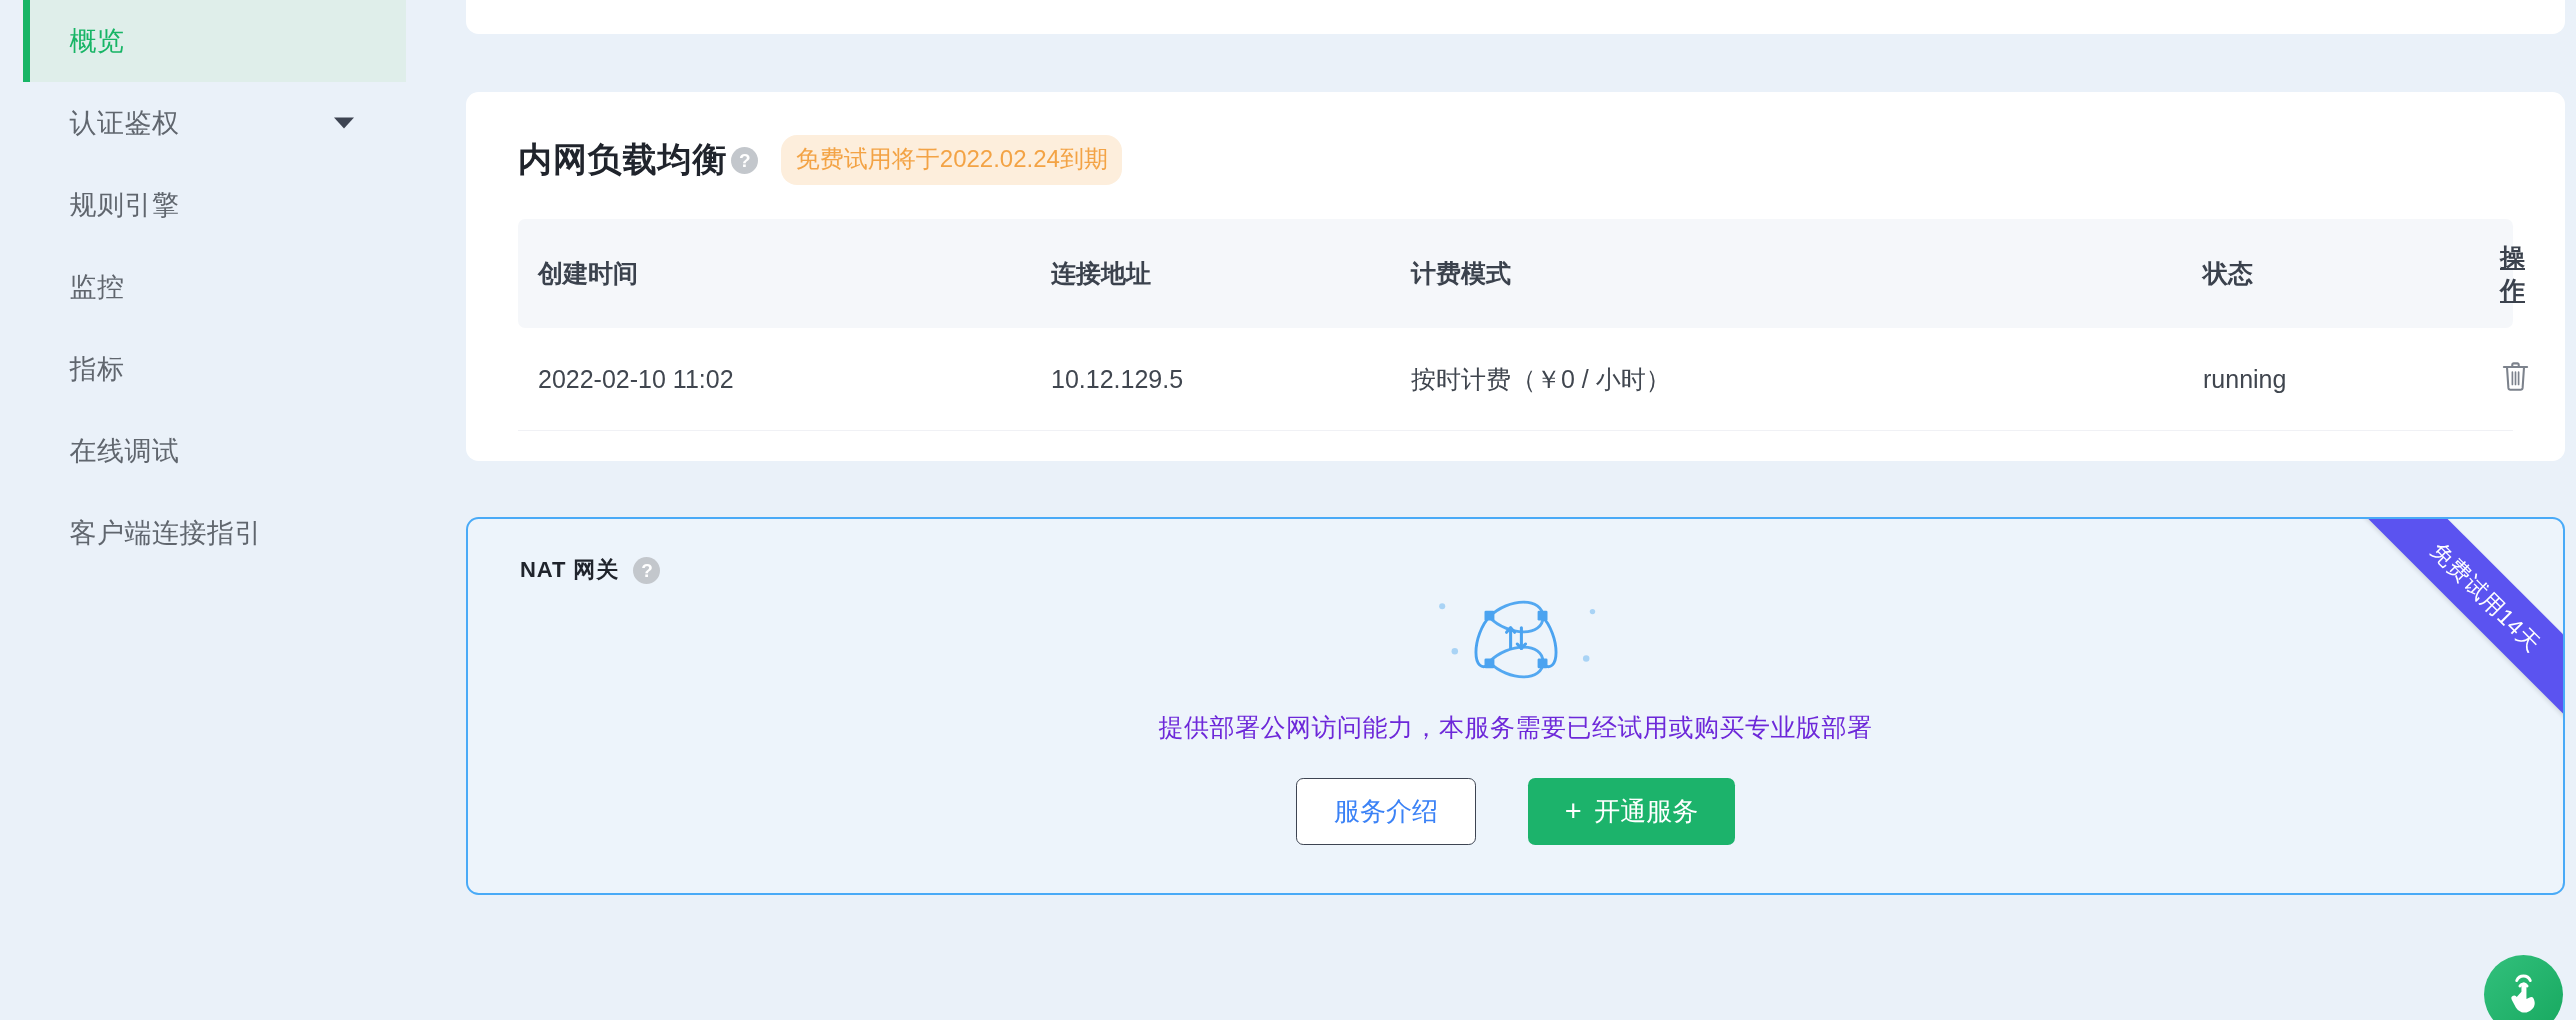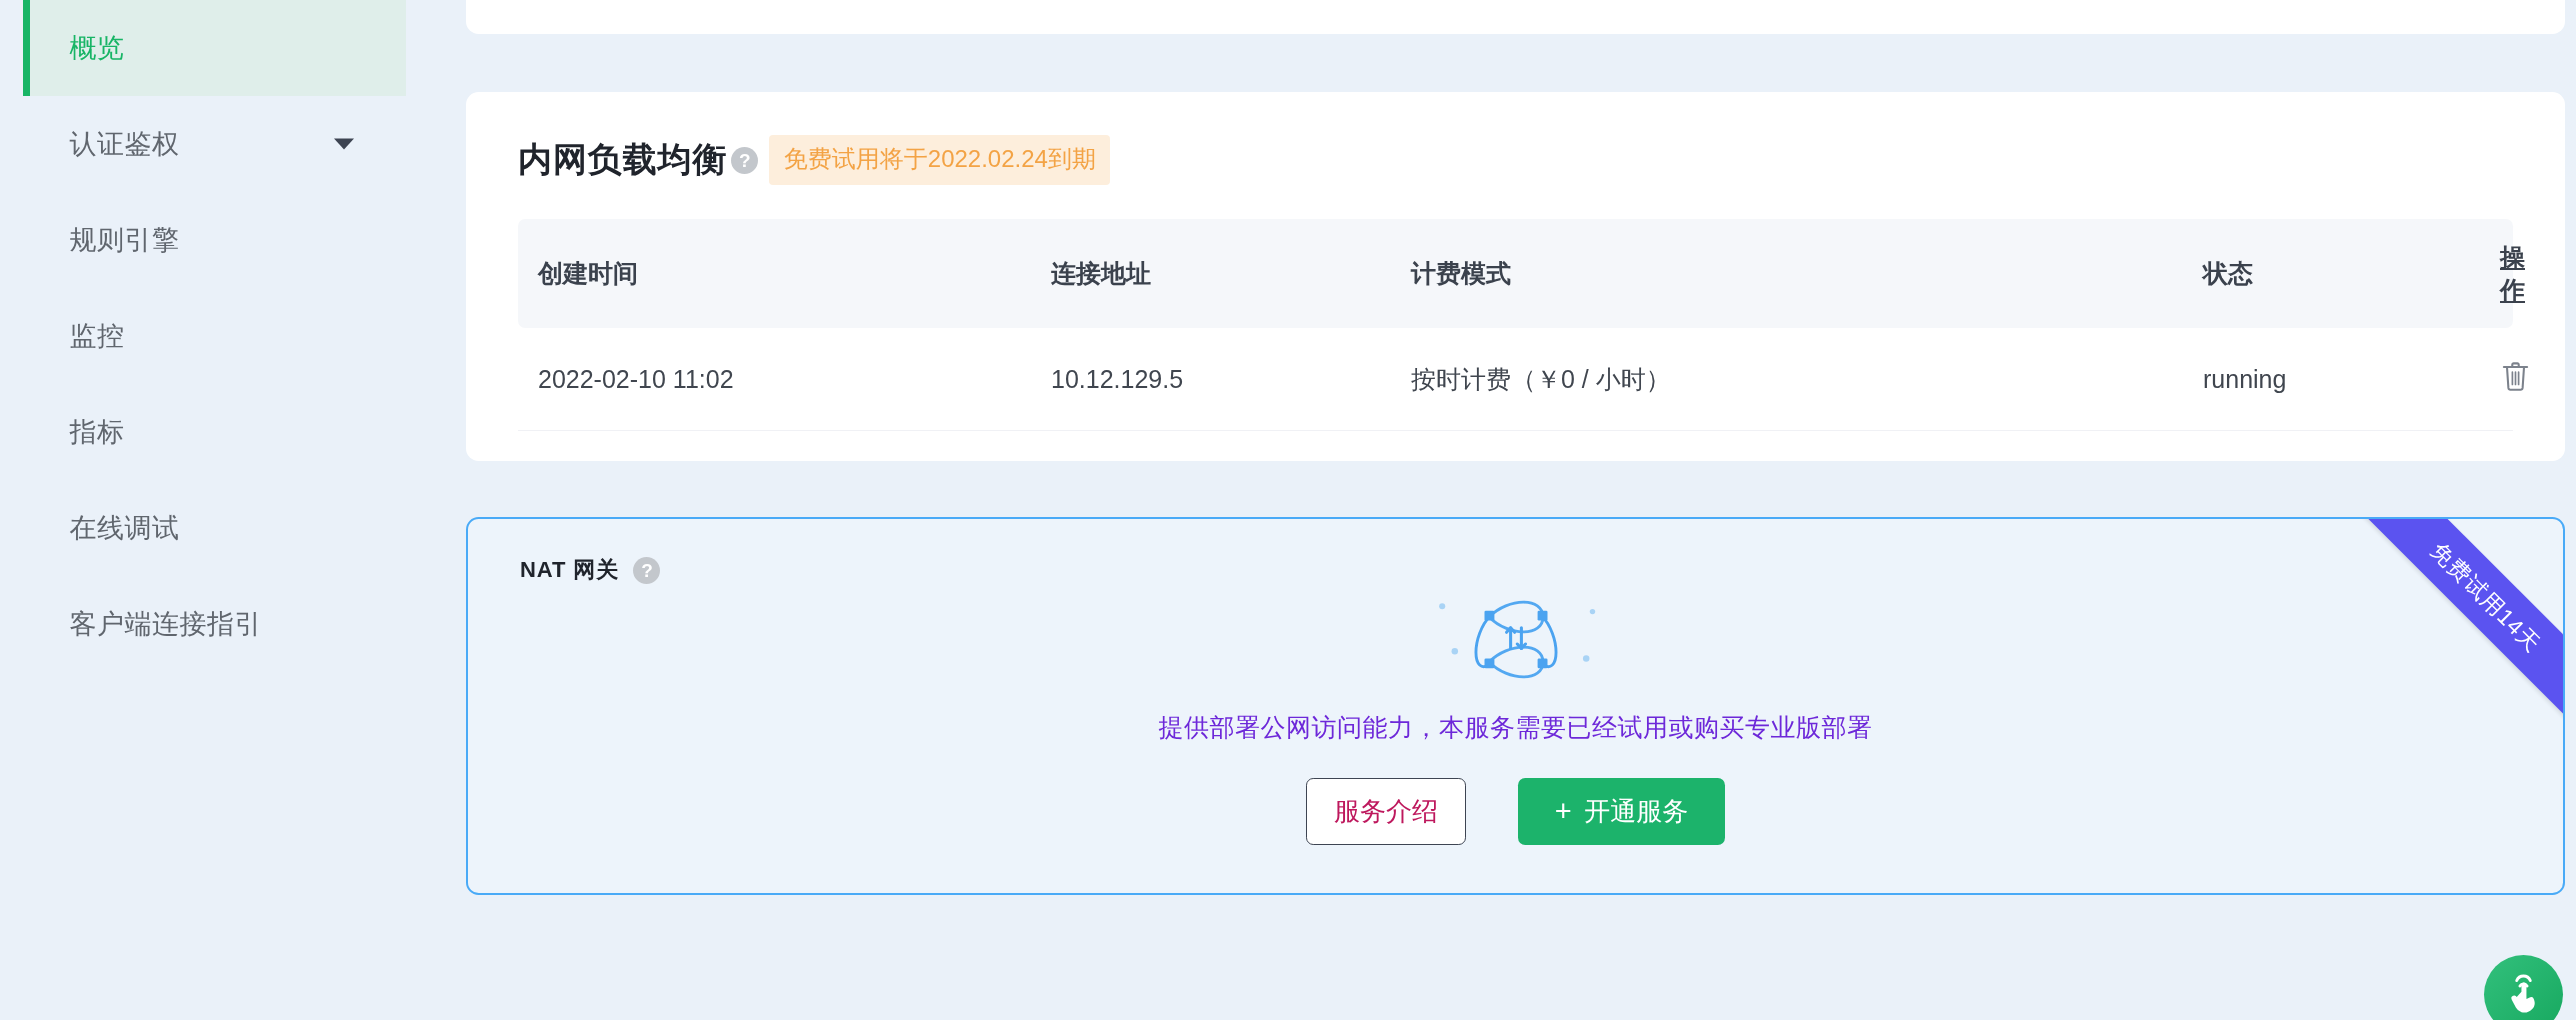--- a/index.html
+++ b/index.html
@@ -28,21 +28,21 @@
     width: 405px;
     min-width: 405px;
     height: 1021px;
     background: #eaf1f9;
     padding-top: 0px;
     box-sizing: border-box;
     position: relative;
   }
   .nav-item {
     position: relative;
-    height: 96px;
+    height: 82px;
     display: flex;
     align-items: center;
     padding-left: 47px;
     box-sizing: border-box;
     font-size: 27px;
     color: #60666e;
     letter-spacing: 0.5px;
     cursor: pointer;
     margin-left: 22.5px;
     width: 383px;
@@ -126,22 +126,22 @@
     font-weight: bold;
     display: inline-block;
     cursor: pointer;
     user-select: none;
   }
   .trial-badge {
     background: #fdeedc;
     color: #f3a345;
     font-size: 24px;
     padding: 8px 14.4px 10px 14.4px;
-    border-radius: 4px;
-    margin-left: 7px;
+    border-radius: 16px;
+    margin-left: 19px;
     white-space: nowrap;
   }
 
   
   table.lb-table {
     width: 100%;
     border-collapse: collapse;
     table-layout: fixed;
   }
   table.lb-table thead th {
@@ -248,22 +248,22 @@
     border-radius: 7.2px;
     cursor: pointer;
     box-sizing: border-box;
     display: inline-flex;
     align-items: center;
     justify-content: center;
   }
   .btn-outline {
     background: #ffffff;
     border: 1.8px solid #3d4452;
-    color: #be185d;
-    width: 160px;
+    color: #3b82f6;
+    width: 180px;
     height: 67px;
   }
   .btn-primary {
     background: #1cb36b;
     border: none;
     color: #ffffff;
     width: 207px;
     height: 67px;
     gap: 12.6px;
   }

